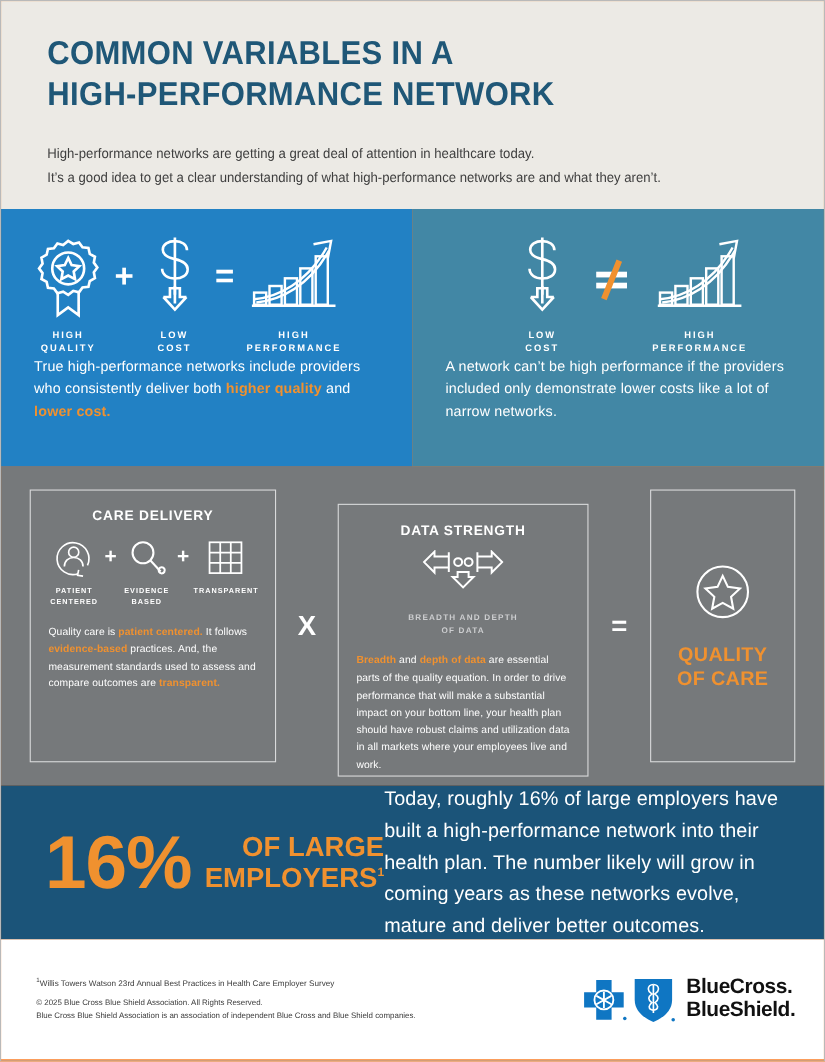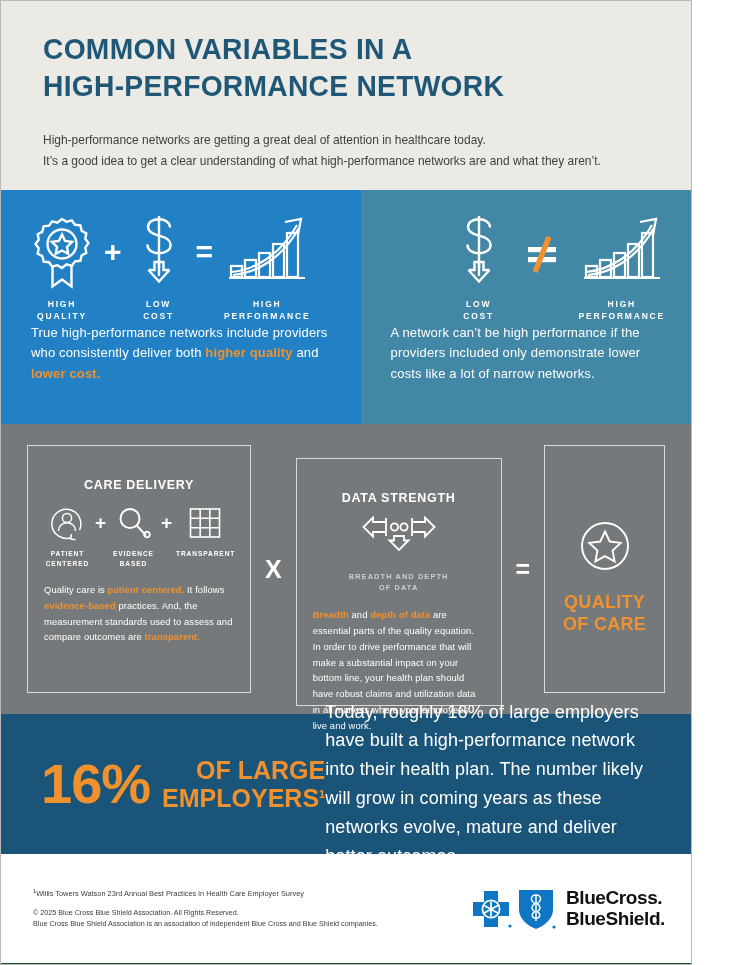--- a/index.html
+++ b/index.html
@@ -7,23 +7,23 @@
   body {
     width: 750px;
     height: 965px;
     background: #ffffff;
     font-family: "Liberation Sans", sans-serif;
     overflow: hidden;
   }
 
   .page {
     position: relative;
-    width: 692px;
+    width: 750px;
     height: 965px;
-    background: #14532d;
+    background: #f97316;
     border: 1px solid #b9b9b9;
   }
 
   
   .header {
     background: #eceae5;
     padding: 30px 42px 22px 42px;
     height: 189px;
   }
   .title {
@@ -92,21 +92,21 @@
   
   .gray-band {
     background: #76797b;
     height: 290px;
     display: flex;
     align-items: center;
     padding: 0 26px;
   }
   .panel {
     border: 1.5px solid #d9dadb;
-    padding: 32px 16px 14px 16px;
+    padding: 16px 16px 14px 16px;
     height: 248px;
   }
   .panel-care { width: 224px; }
   .panel-data { width: 228px; margin-top: 26px; }
   .panel-quality {
     width: 132px;
     display: flex;
     flex-direction: column;
     align-items: center;
     justify-content: center;
@@ -187,21 +187,21 @@
   .stat-band {
     background: #1b5479;
     height: 140px;
     display: flex;
     align-items: center;
     padding: 0 34px 0 40px;
   }
   .stat-left { display: flex; align-items: center; width: 330px; }
   .stat-pct {
     color: #f0912f;
-    font-size: 56px;
+    font-size: 68px;
     font-weight: bold;
     line-height: 1;
     letter-spacing: -1px;
   }
   .stat-of {
     color: #f0912f;
     font-size: 25px;
     font-weight: bold;
     line-height: 1.12;
     margin-left: 12px;

